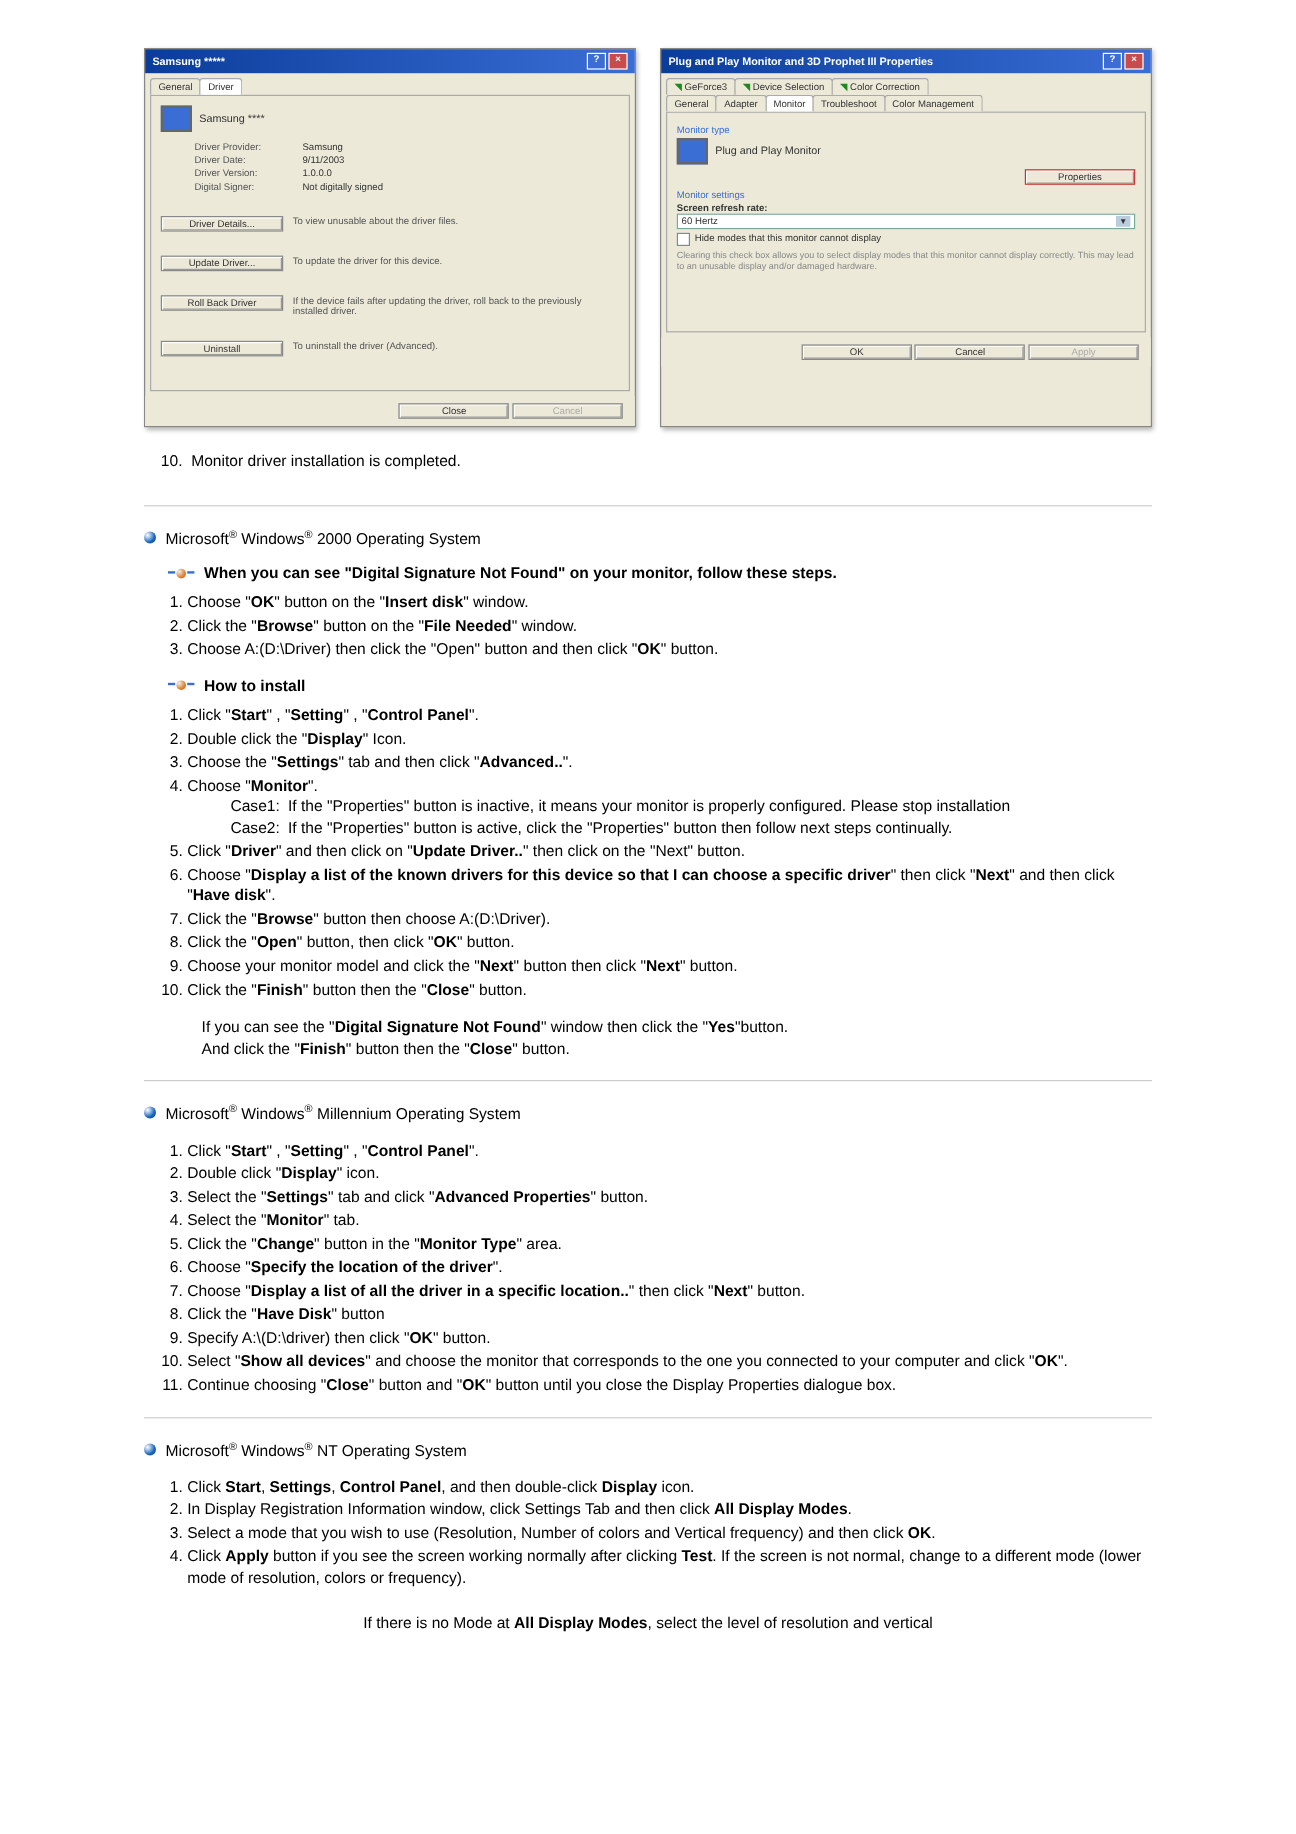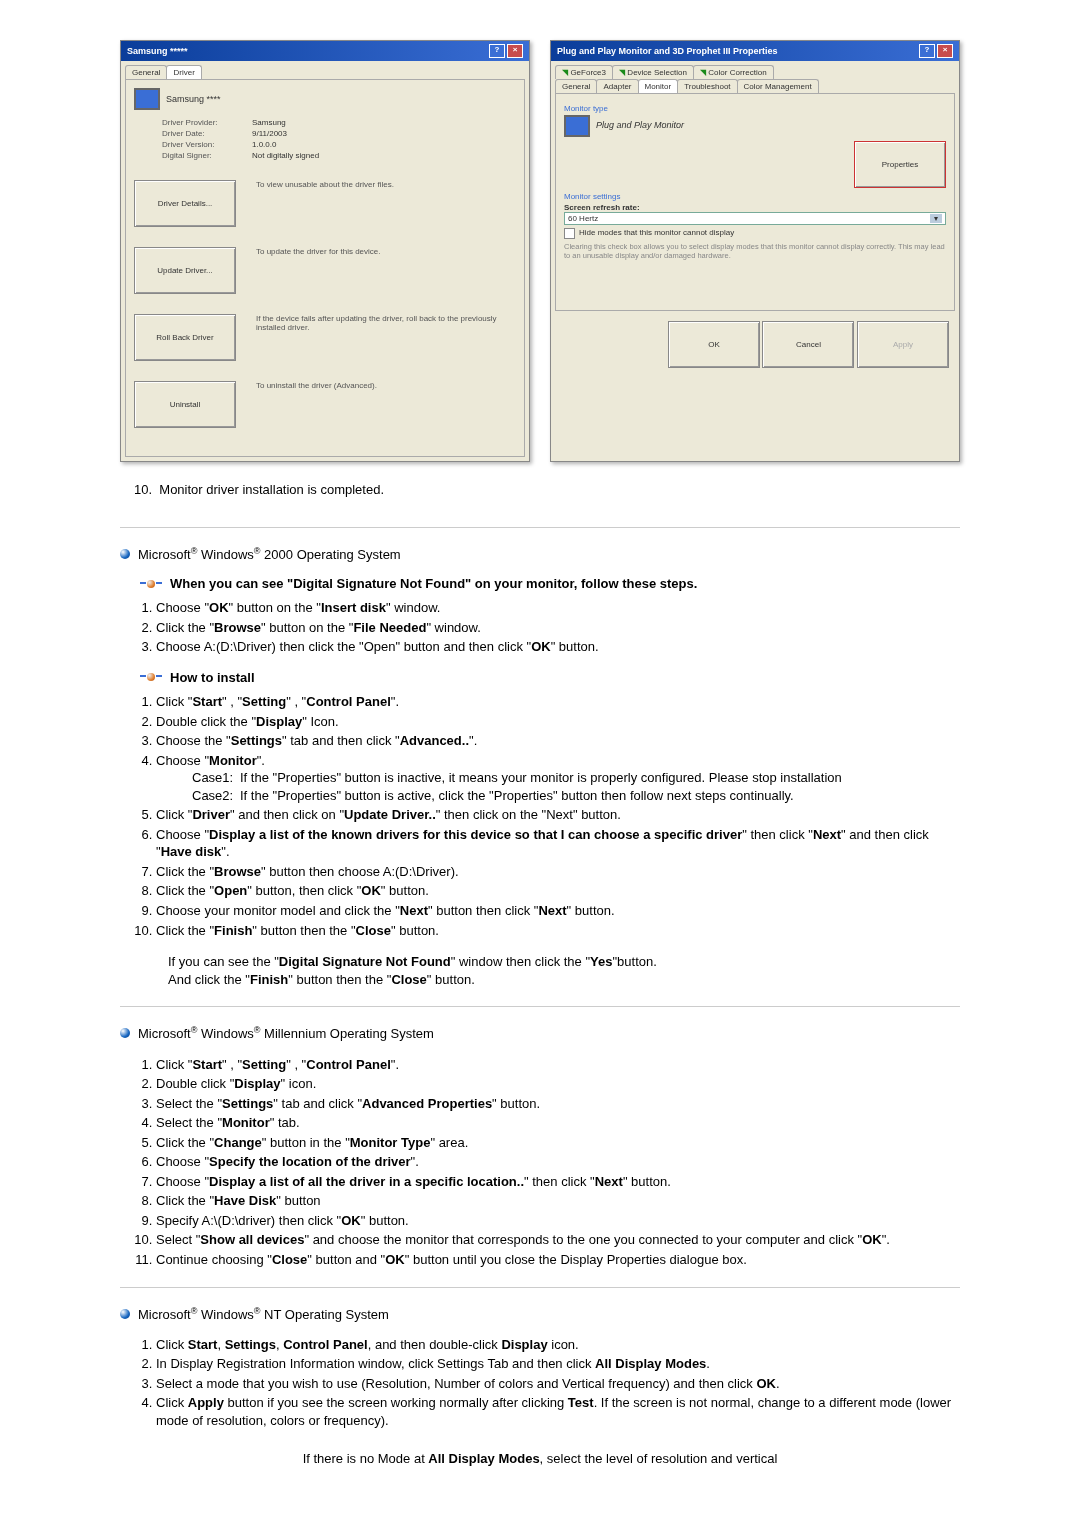--- a/index.html
+++ b/index.html
@@ -46,27 +46,27 @@
     border-bottom:none;
     border-radius:3px 3px 0 0;
     margin-right:-1px;
   }
   .tab.active { background:#fff; position:relative; z-index:2; }
   .dlg-body-gray { background:#ece9d8; margin:0 4px 4px 4px; padding:8px; border:1px solid #aaa; }
   .dlg-button {
     display:inline-block;
     background:#ece9d8;
     border:1px solid #888;
-    padding:18px 10px;
+    padding:1px 10px;
     font-size:8px;
     min-width:70px;
     text-align:center;
     box-shadow: 1px 1px 0 #fff inset, -1px -1px 0 #999 inset;
   }
-  .driver-row { display:flex; align-items:flex-start; margin:20px 0; gap:20px; }
+  .driver-row { display:flex; align-items:flex-start; margin:20px 0; gap:8px; }
   .driver-row .dlg-button { flex-shrink:0; width:80px; }
   .driver-desc { font-size:8px; color:#555; }
   .field-row { display:flex; margin:2px 0; font-size:8px; }
   .field-label { width:90px; color:#555; }
   .dlg-footer { text-align:right; padding:6px 10px; background:#ece9d8; }
   .section-lbl { font-size:8px; color:#3a6ed5; margin:2px 0; }
   .select {
     display:flex; justify-content:space-between;
     border:1px solid #7a9; background:#fff;
     padding:1px 3px; font-size:8px;
@@ -160,20 +160,24 @@
         <div class="driver-row">
             <span class="dlg-button">Roll Back Driver</span>
             <span class="driver-desc">If the device fails after updating the driver, roll back to the previously installed driver.</span>
           </div>
         <div class="driver-row">
             <span class="dlg-button">Uninstall</span>
             <span class="driver-desc">To uninstall the driver (Advanced).</span>
           </div>
       </div>
     </div>
+    <div class="dlg-footer">
+      <span class="dlg-button">Close</span>
+      <span class="dlg-button" style="color:#aaa;">Cancel</span>
+    </div>
   </div>
 
   <div class="dialog">
     <div class="dialog-title">
       <span>Plug and Play Monitor and 3D Prophet III Properties</span>
       <div class="dlg-ctrls">
         <span class="dlg-btn help">?</span>
         <span class="dlg-btn">×</span>
       </div>
     </div>
@@ -184,21 +188,21 @@
     </div>
     <div class="tabrow" style="padding-top:0;">
       <div class="tab">General</div>
       <div class="tab">Adapter</div>
       <div class="tab active">Monitor</div>
       <div class="tab">Troubleshoot</div>
       <div class="tab">Color Management</div>
     </div>
     <div class="dlg-body-gray">
       <div class="section-lbl">Monitor type</div>
-      <div style="display:flex;align-items:center;justify-content:space-between;font-style:italic;">
+      <div style="display:flex;align-items:center;justify-content:space-between;">
         <div><span class="mon-icon"></span><span>Plug and Play Monitor</span></div>
       </div>
       <div style="text-align:right;margin:4px 0;"><span class="dlg-button" style="border:1px solid #c33;">Properties</span></div>
       <div class="section-lbl">Monitor settings</div>
       <div style="font-size:8px;font-weight:bold;">Screen refresh rate:</div>
       <div class="select">
         <span>60 Hertz</span>
         <span class="sel-arrow">▾</span>
       </div>
       <div class="checkbox">

